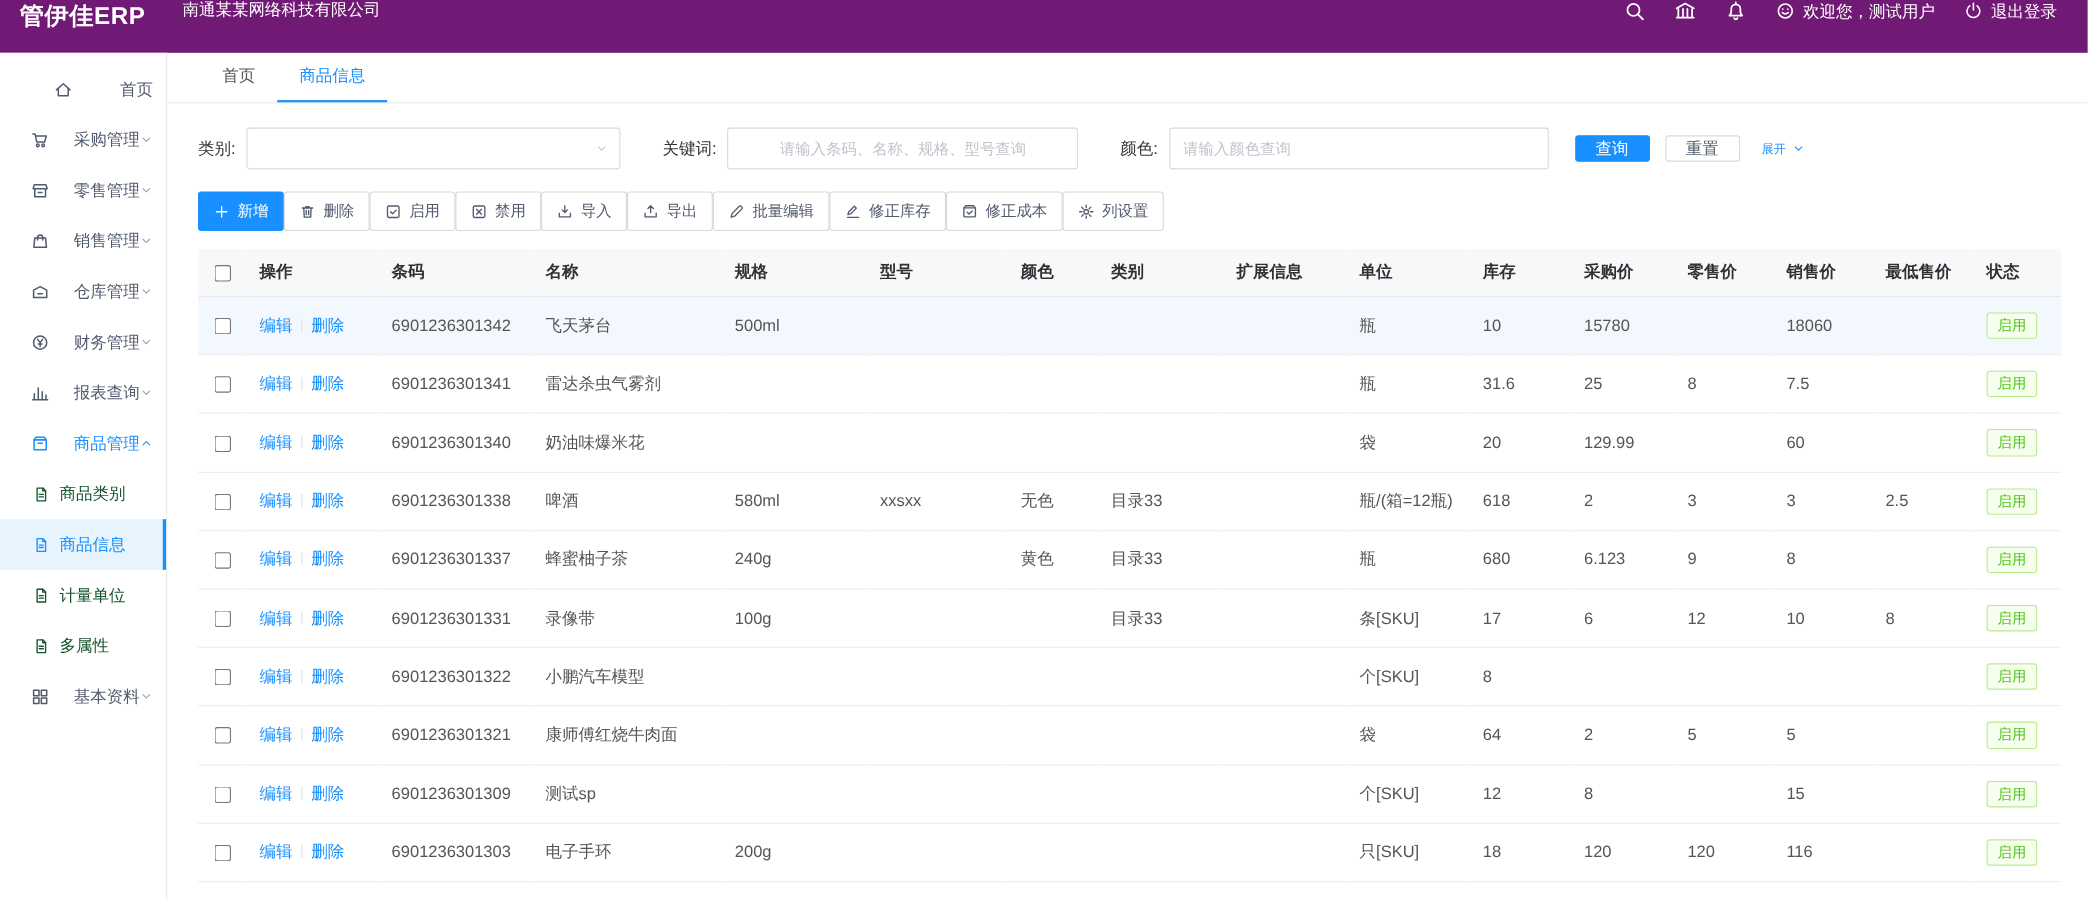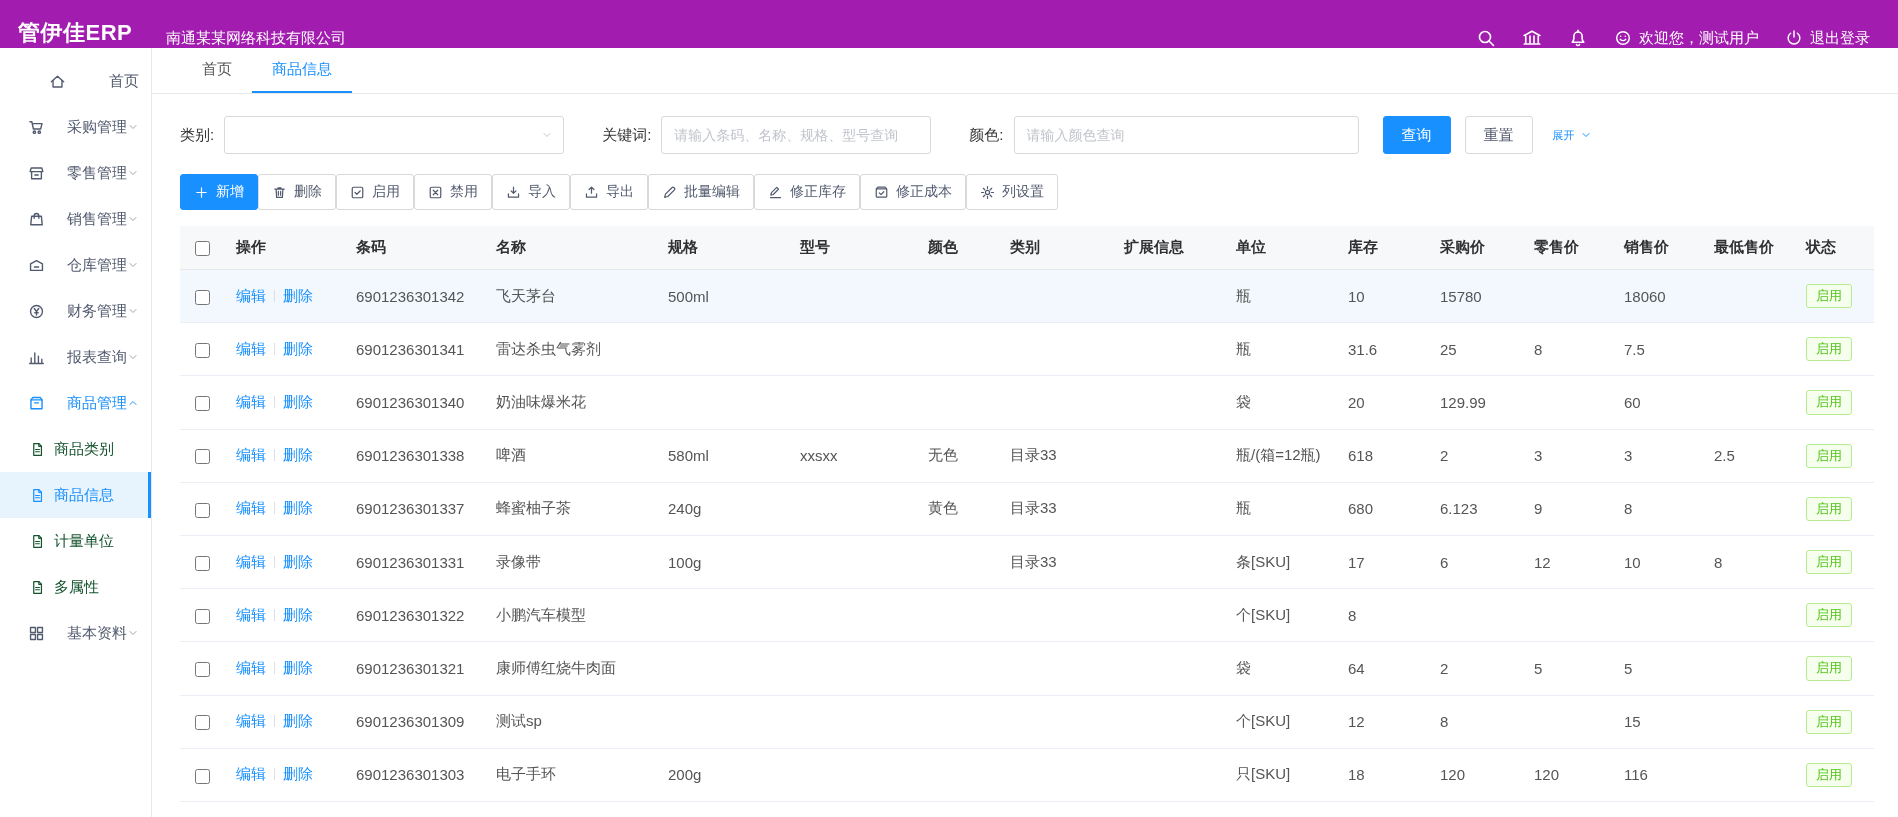--- a/index.html
+++ b/index.html
@@ -3,21 +3,21 @@
 <meta charset="utf-8">
 <style>
   * { box-sizing: border-box; margin: 0; padding: 0; }
   html,body { width:1898px; height:817px; overflow:hidden; }
   body { font-family:"Liberation Sans","DejaVu Sans",sans-serif; font-size:15px; color:#333; background:#fff; }
   svg { display:block; }
   .icw { display:inline-flex; align-items:center; justify-content:center; flex-shrink:0; }
   .icw svg { width:100%; height:100%; }
 
   
-  .topbar { height:48px; background:#a21caf; display:flex; align-items:flex-end; color:#fff; }
+  .topbar { height:48px; background:#701a75; display:flex; align-items:flex-start; color:#fff; }
   .logo { width:152px; padding-left:18px; font-size:22px; font-weight:bold; letter-spacing:.5px; flex-shrink:0; }
   .company { font-size:15px; margin-left:14px; }
   .topbar-right { margin-left:auto; display:flex; align-items:center; gap:26px; padding-right:28px; }
   .top-icon { width:20px; height:20px; cursor:pointer; color:#fff; }
   .top-user { display:flex; align-items:center; gap:7px; font-size:15px; cursor:pointer; }
   .top-user .icw { width:18px; height:18px; }
 
   
   .bodywrap { display:flex; height:769px; }
   .sidebar { width:152px; flex-shrink:0; border-right:1px solid #e6e8eb; background:#fff; padding-top:10px; }
@@ -41,23 +41,23 @@
   
   .content { padding:22px 28px 0 28px; }
 
   .filters { display:flex; align-items:center; }
   .flabel { font-size:15px; color:#333; margin-right:10px; white-space:nowrap;text-align:right; }
   .select { height:38px; border:1px solid #d9d9d9; border-radius:3px; display:flex; align-items:center; justify-content:space-between; padding:0 10px; background:#fff; cursor:pointer; color:#606266; }
   .select .icw { width:12px; height:12px; color:#c0c4cc; }
   .cat-select { width:340px; margin-right:38px; }
   .finput { height:38px; border:1px solid #d9d9d9; border-radius:3px; padding:0 12px; font-size:14px; color:#333; outline:none; background:#fff; }
   .finput::placeholder { color:#c0c4cc; }
-  .kw { width:270px; margin-right:38px; }
+  .kw { width:319px; margin-right:38px;text-align:center; }
   .colorf { width:345px; margin-right:24px; }
-  .btn { height:38px; padding:0 18px; border:1px solid #d9d9d9; background:#fff; border-radius:3px; font-size:15px; color:#515a6e; cursor:pointer; font-family:inherit; }
+  .btn { height:24px; padding:0 18px; border:1px solid #d9d9d9; background:#fff; border-radius:3px; font-size:15px; color:#515a6e; cursor:pointer; font-family:inherit; }
   .btn.primary { background:#1890ff; border-color:#1890ff; color:#fff; margin-right:14px; }
   .expand-link { color:#1890ff; font-size:11px; display:flex; align-items:center; gap:5px; margin-left:20px; cursor:pointer; text-decoration:none; }
   .expand-link .icw { width:12px; height:12px; }
 
   
   .toolbar { display:flex; align-items:center; margin-top:20px; }
   .tbtn { display:inline-flex; align-items:center; gap:7px; height:36px; padding:0 13px; border:1px solid #d9d9d9; border-radius:3px; background:#fff; font-size:14px; color:#515a6e; cursor:pointer; font-family:inherit; }
   .tbtn .icw { width:15px; height:15px; }
   .tbtn.primary { background:#1890ff; color:#fff; border-color:#1890ff; }
 

